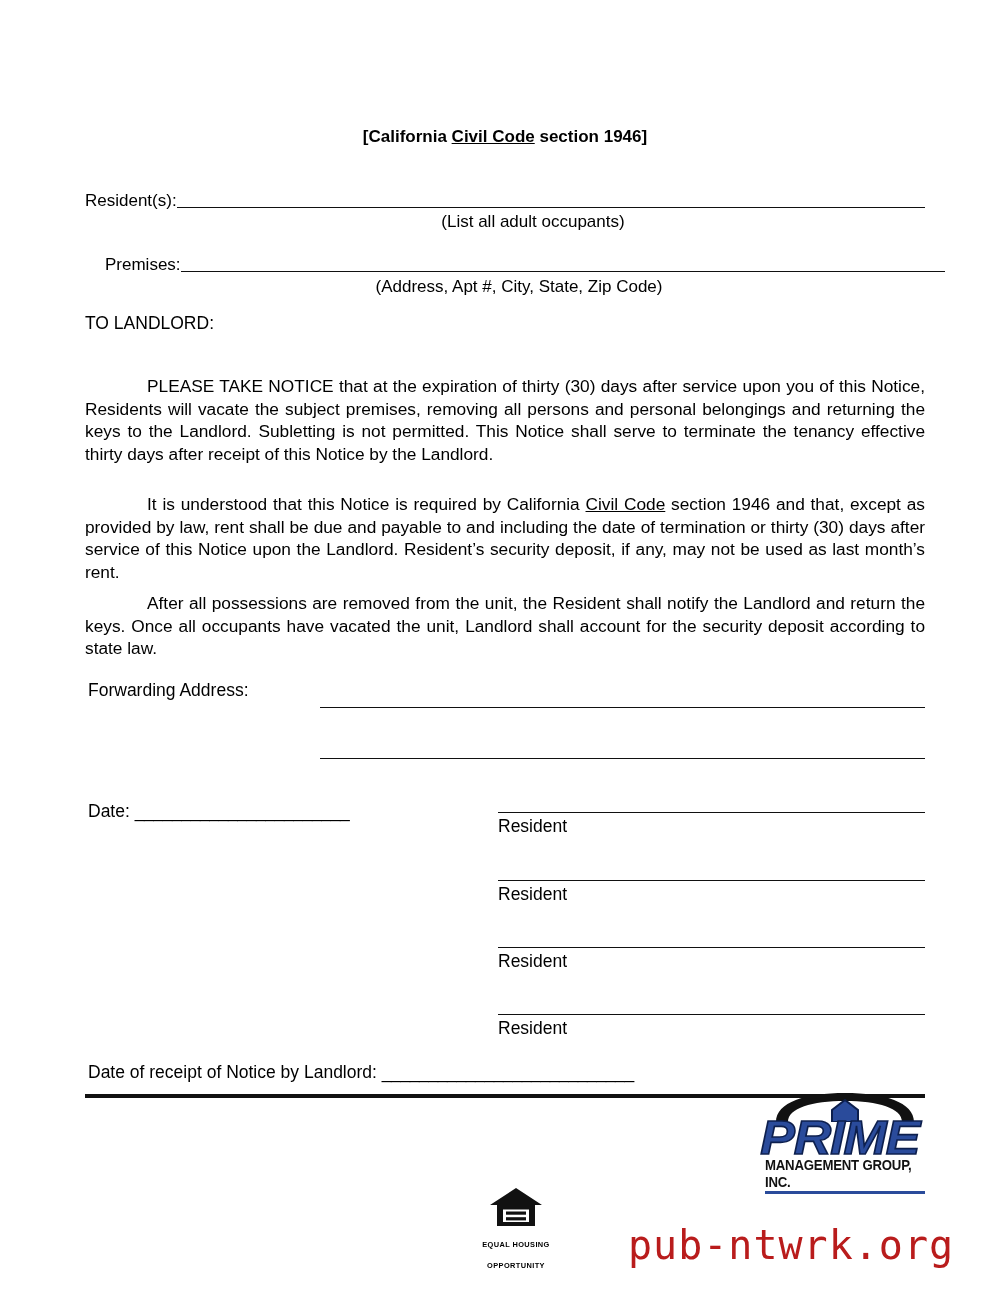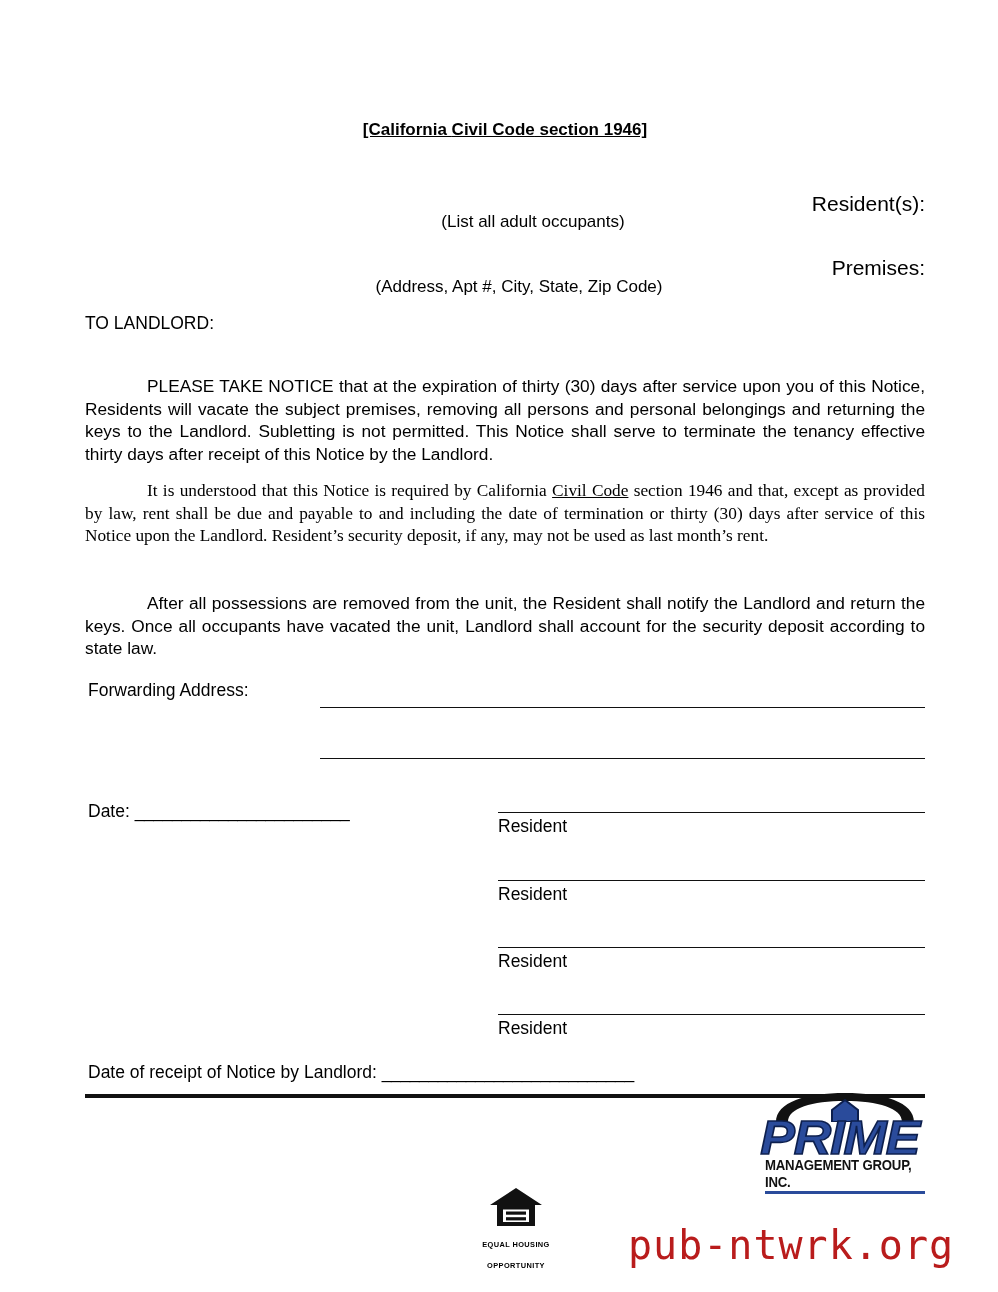--- a/index.html
+++ b/index.html
@@ -33,78 +33,76 @@
     font-size: 25.5px;
     font-weight: bold;
     letter-spacing: 0.1px;
     line-height: 1.18;
     margin: 0;
   }
   .doc-subtitle {
     font-size: 17px;
     font-weight: bold;
     line-height: 1.2;
-    margin: 8px 0 0 0;
-    text-decoration: underline;
+    margin: 15px 0 0 0;
   }
   .u { text-decoration: underline; }
 
   
   .field-row {
     position: absolute;
     left: 85px;
     width: 840px;
-    font-size: 21px;
+    font-size: 17px;
     line-height: 1.1;
     white-space: nowrap;
     display: flex;
     align-items: flex-end;
-    flex-direction: column;
   }
   .field-label { flex: 0 0 auto; }
   .field-rule {
     flex: 1 1 auto;
     border-bottom: 1.4px solid #111;
     height: 0;
     margin-bottom: 3px;
   }
   .field-hint {
     position: absolute;
     left: 85px;
     width: 840px;
     font-size: 17px;
     text-align: center;
   }
   .hint-resident { padding-left: 28px; }
   .hint-premises { padding-left: 14px; }
 
   #row-resident { top: 192px; }
   #hint-resident { top: 212px; }
-  #row-premises  { top: 256px; }
+  #row-premises  { top: 256px; margin-left: 20px; }
   #hint-premises { top: 277px; }
 
   .to-landlord {
     position: absolute;
     left: 85px;
     top: 313px;
     font-size: 17.5px;
   }
 
   
   .body-text {
     position: absolute;
     left: 85px;
     width: 840px;
     font-size: 17.3px;
     line-height: 22.6px;
     text-align: justify;
     text-indent: 62px;
   }
   #para-1 { top: 358px; }
-  #para-2 { top: 463px; font-family: Liberation Serif, serif; }
+  #para-2 { top: 476px; }
   #para-3 { top: 575px; }
 
   
   .fwd-label {
     position: absolute;
     left: 88px;
     top: 680px;
     font-size: 17.5px;
   }
   .fwd-line {

